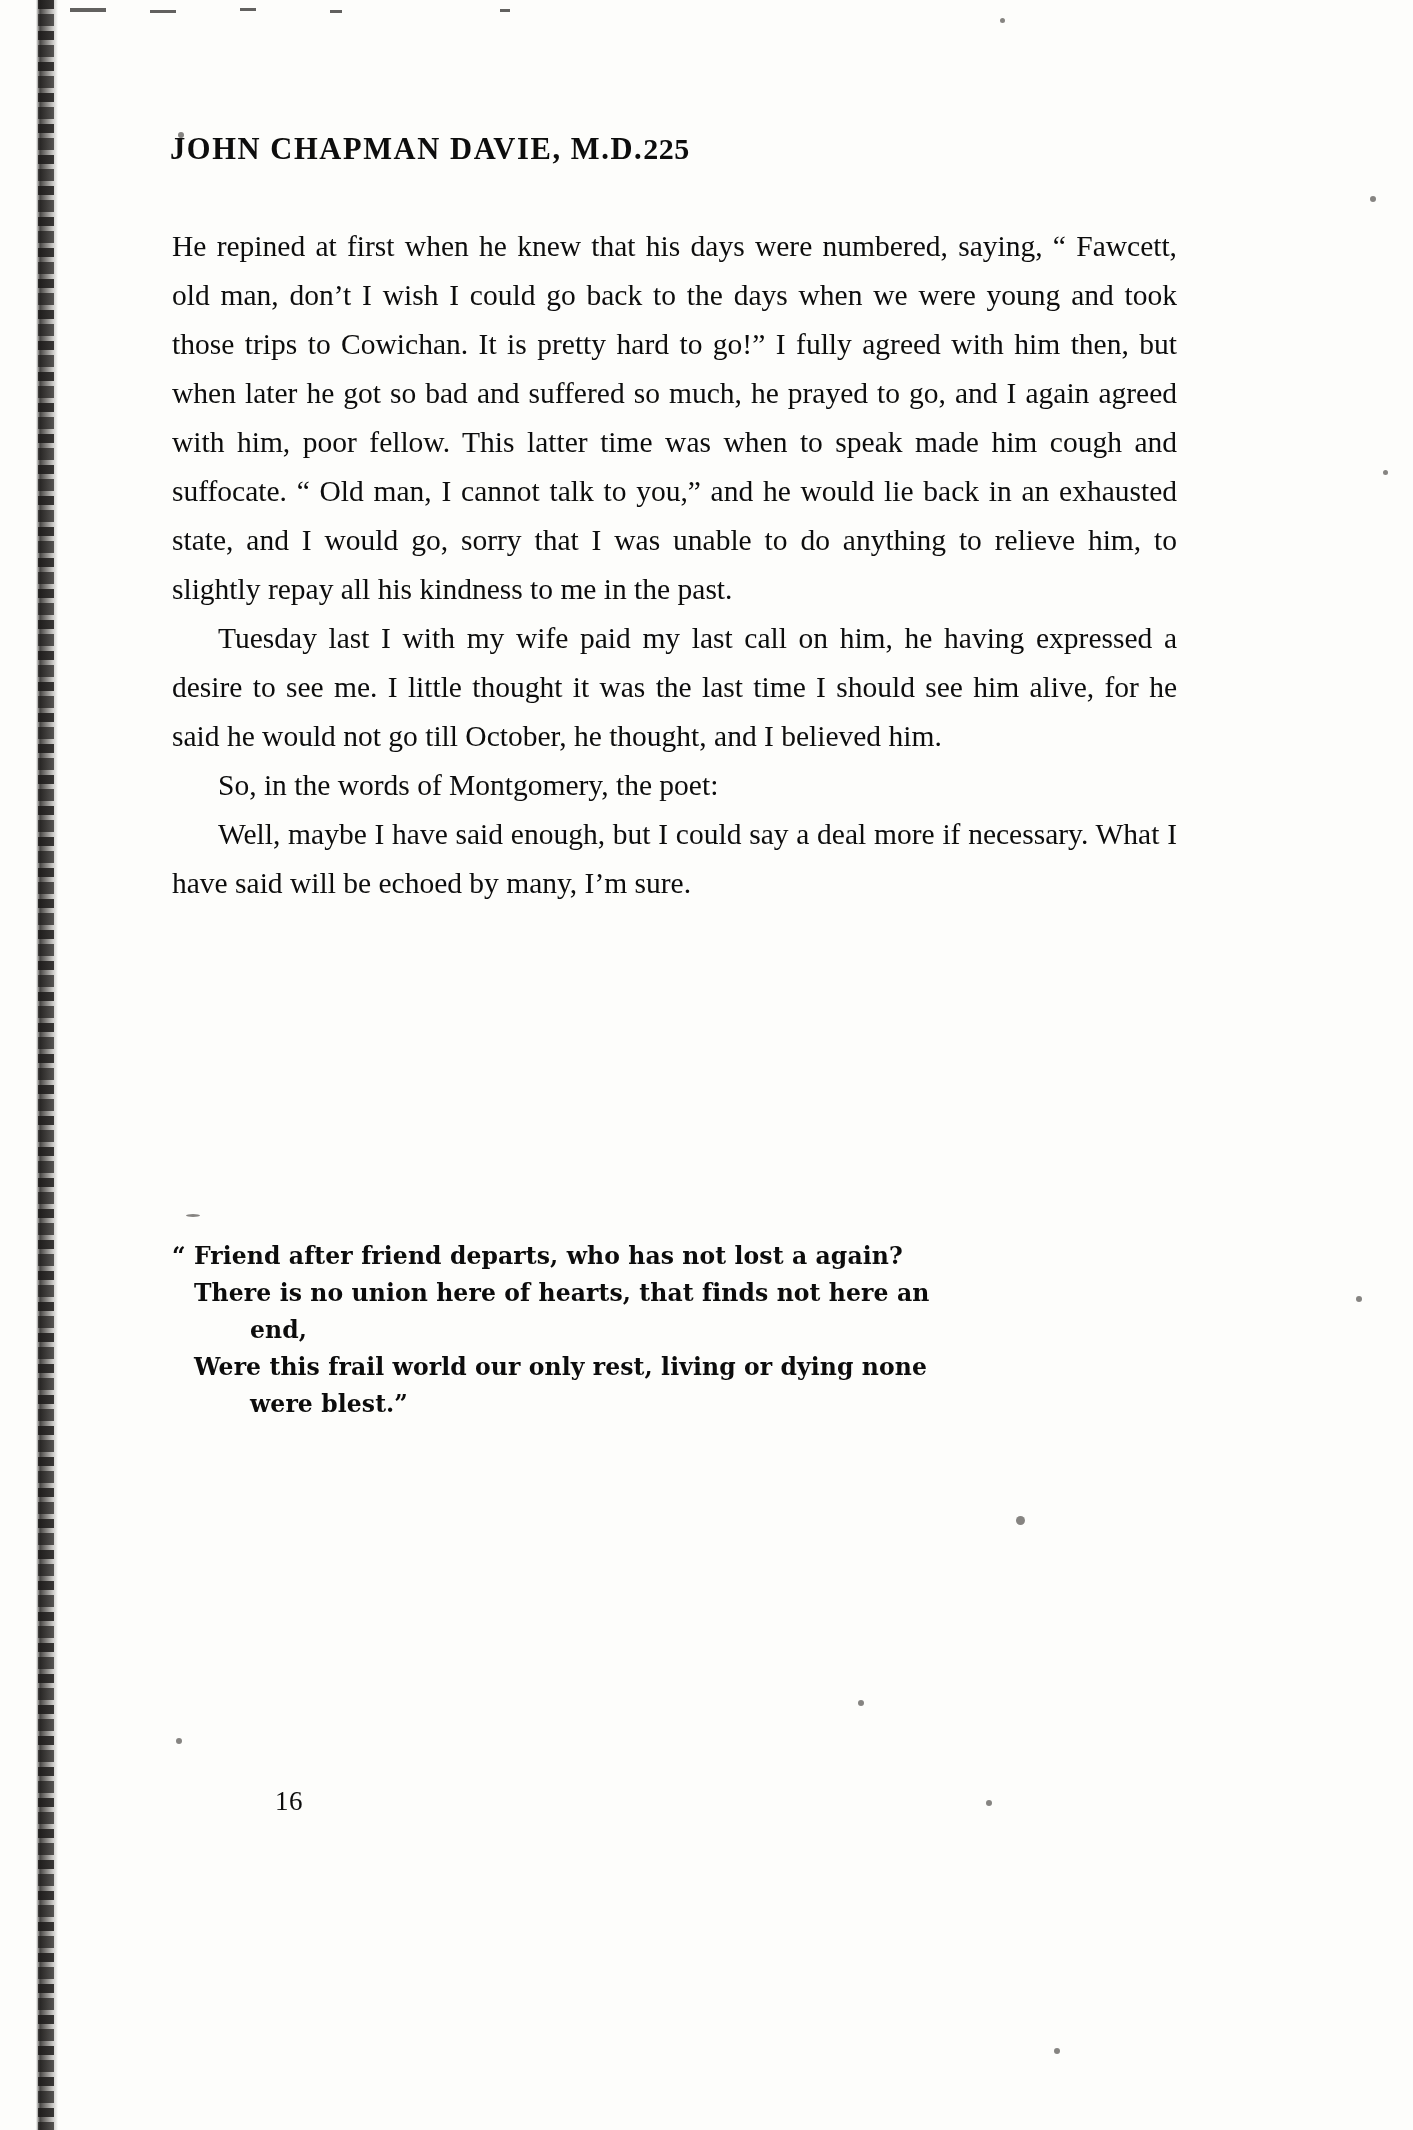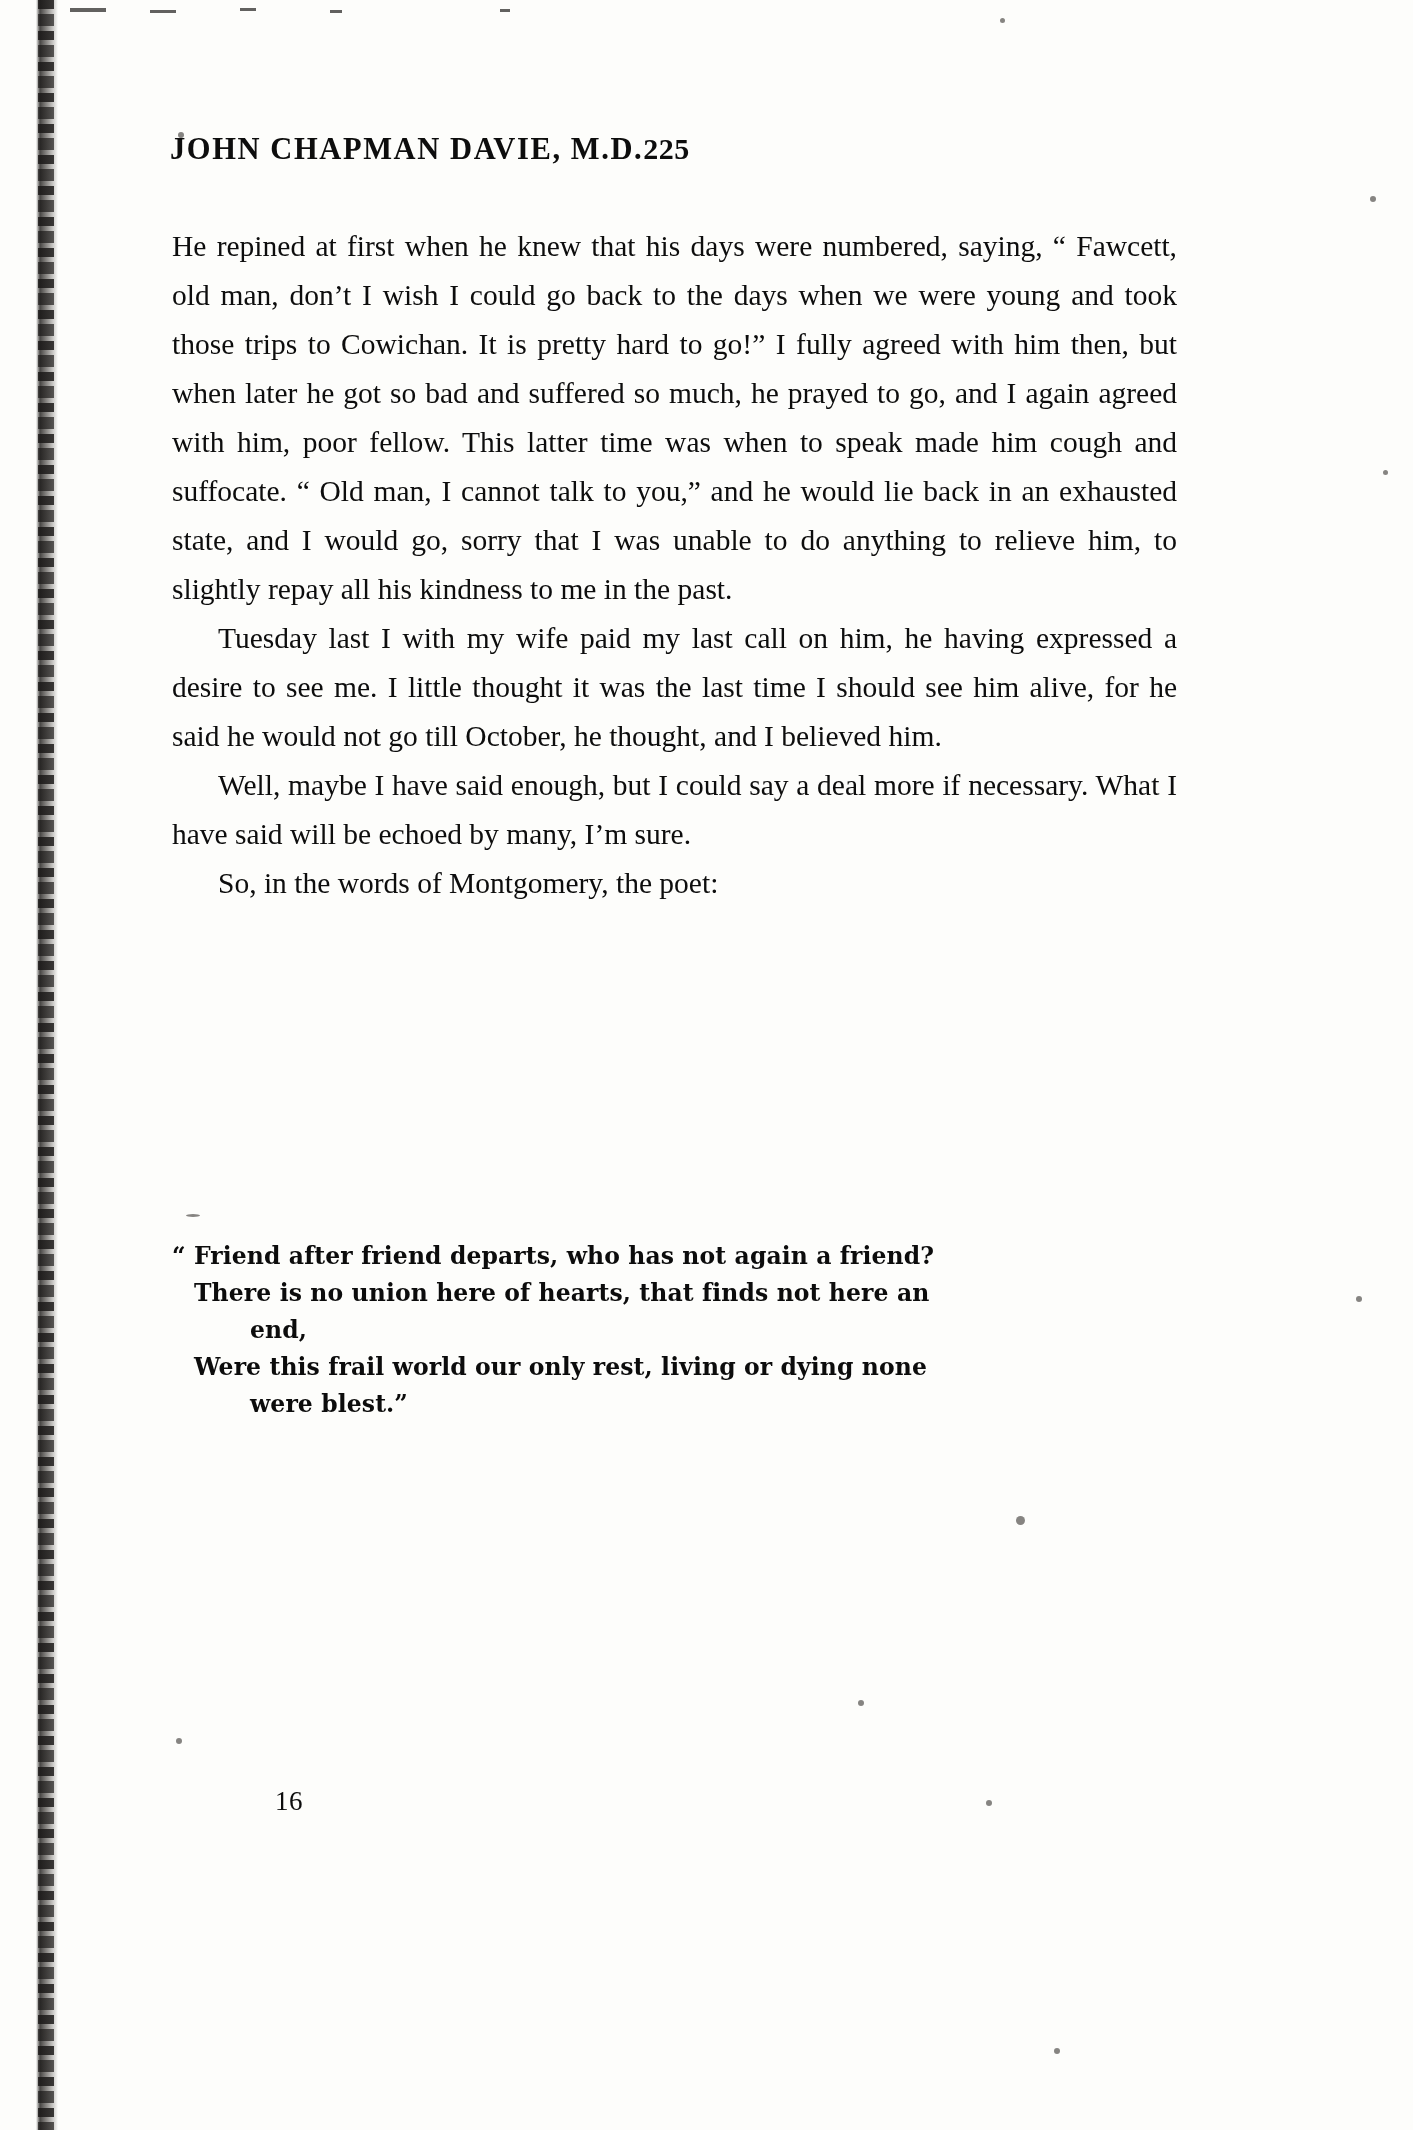--- a/index.html
+++ b/index.html
@@ -156,26 +156,26 @@
   <div class="speck" style="left:186px; top:1214px; width:14px; height:3px;"></div>
 
   <div class="header">
     <span class="running-title">JOHN  CHAPMAN  DAVIE,  M.D.</span>
     <span class="page-number">225</span>
   </div>
 
   <div class="body-text">
     <p class="first">He repined at first when he knew that his days were numbered, saying, “ Fawcett, old man, don’t I wish I could go back to the days when we were young and took those trips to Cowichan.   It is pretty hard to go!”   I fully agreed with him then, but when later he got so bad and suffered so much, he prayed to go, and I again agreed with him, poor fellow.   This latter time was when to speak made him cough and suffocate.   “ Old man, I cannot talk to you,” and he would lie back in an exhausted state, and I would go, sorry that I was unable to do anything to relieve him, to slightly repay all his kindness to me in the past.</p>
     <p>Tuesday last I with my wife paid my last call on him, he having expressed a desire to see me.   I little thought it was the last time I should see him alive, for he said he would not go till October, he thought, and I believed him.</p>
+    <p>So, in the words of Montgomery, the poet:</p>
     <p>Well, maybe I have said enough, but I could say a deal more if necessary.  What I have said will be echoed by many, I’m sure.</p>
-    <p>So, in the words of Montgomery, the poet:</p>
   </div>
 
   <div class="poem">
-    <div class="l1">“ Friend after friend departs, who has not again a friend?</div>
+    <div class="l1">“ Friend after friend departs, who has not lost a again?</div>
     <div class="l2">There is no union here of hearts, that finds not here an</div>
     <div class="l3">end,</div>
     <div class="l4">Were this frail world our only rest, living or dying none</div>
     <div class="l5">were blest.”</div>
   </div>
 
   <div class="signature-mark">16</div>
 
 </div>
 

